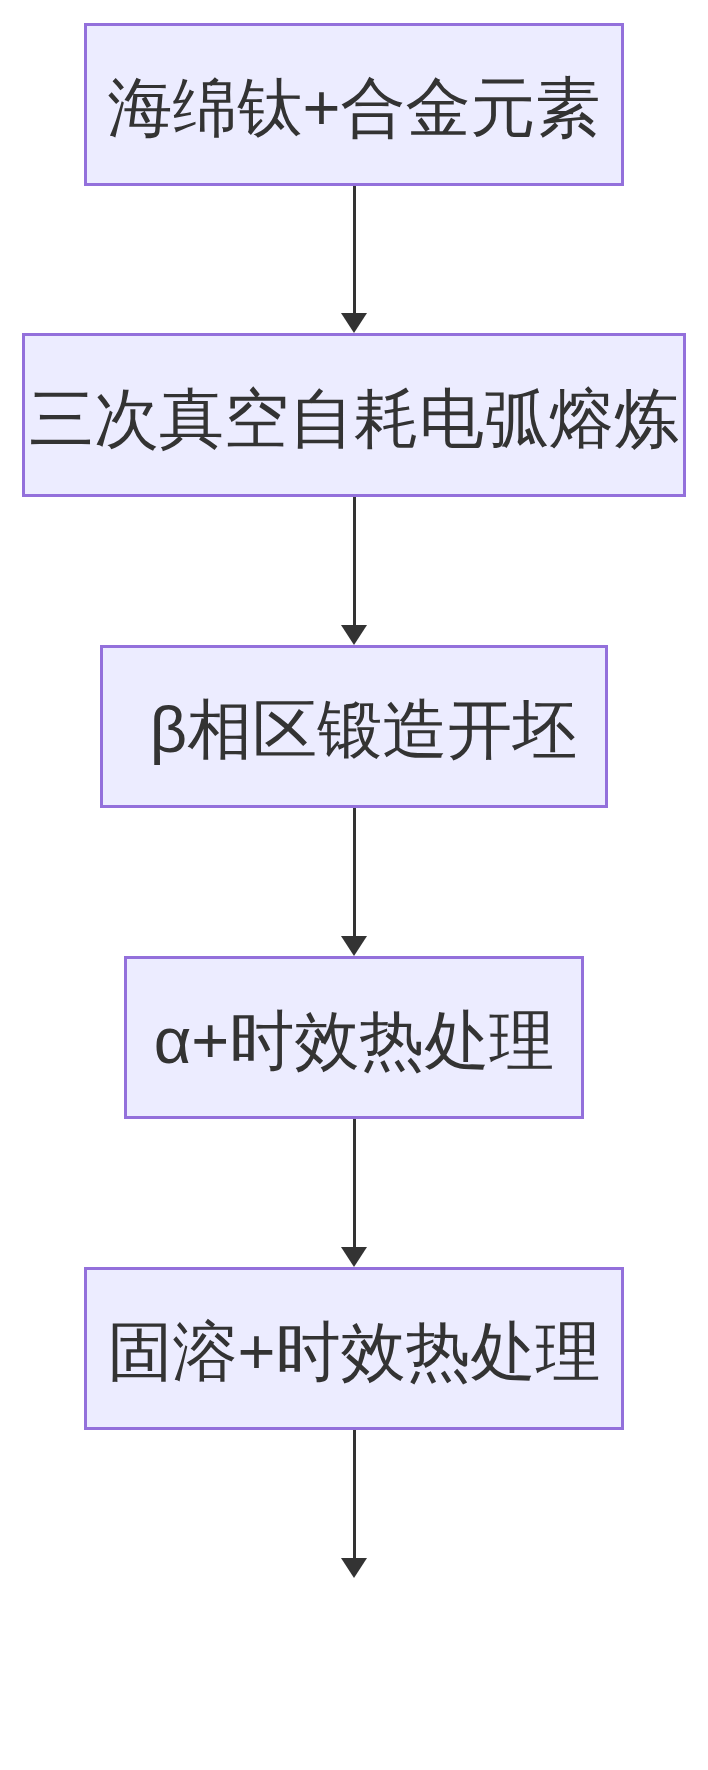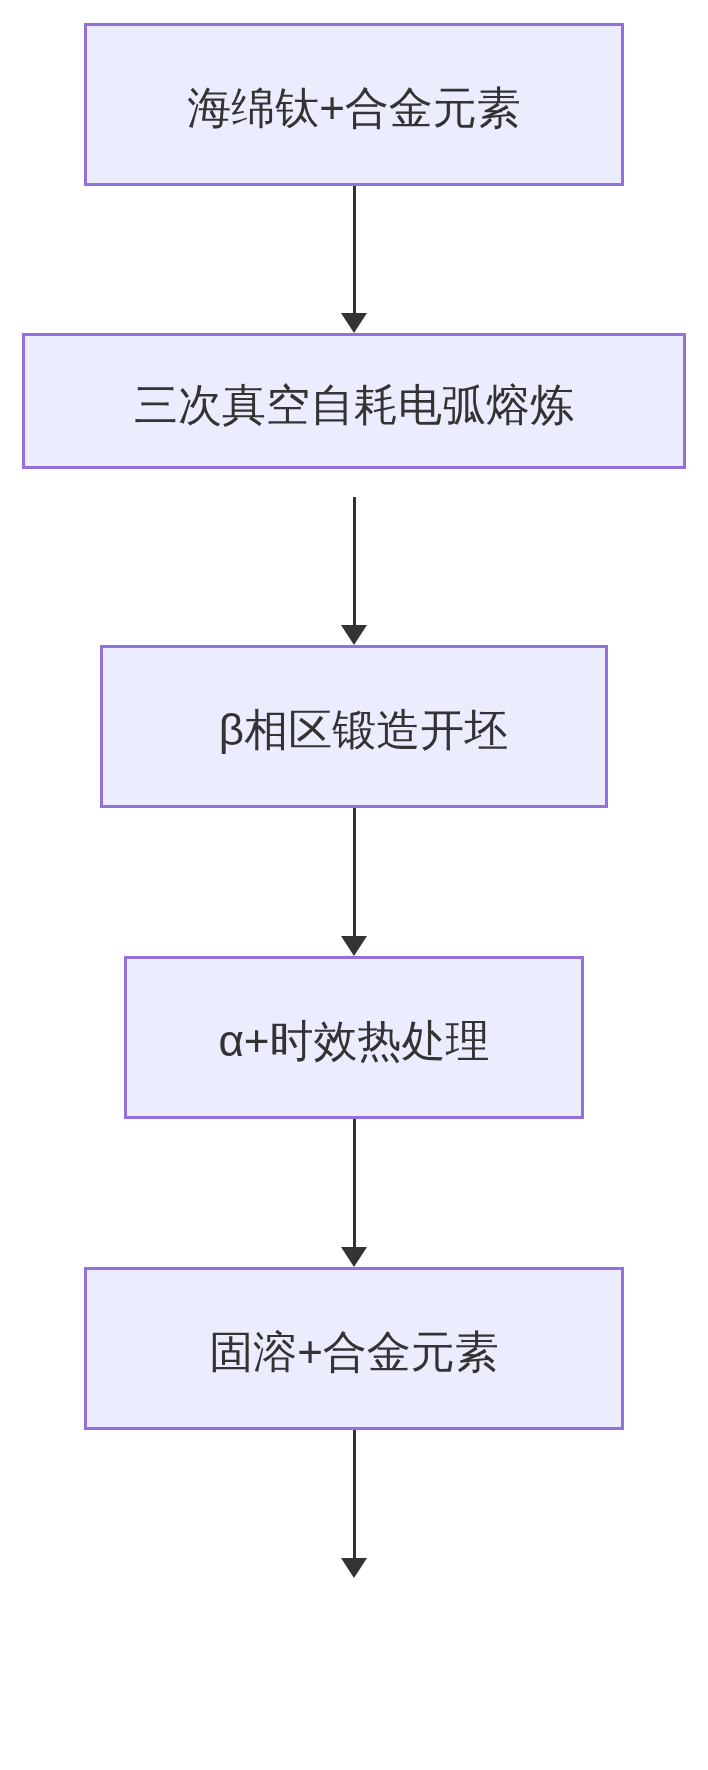--- a/index.html
+++ b/index.html
@@ -26,29 +26,29 @@
     left: 50%;
     transform: translateX(-50%);
     height: 163px;
     background: var(--node-fill);
     border: 3px solid var(--node-border);
     display: flex;
     align-items: center;
     justify-content: center;
   }
   .node-label {
-    font-size: 44px;
+    font-size: 65px;
     line-height: 1.15;
     color: var(--text-color);
     white-space: nowrap;
     margin-top: 8px;
   }
 
   .n1 { top: 23px;   width: 540px; }
-  .n2 { top: 333px;  width: 664px; height: 136px; }
+  .n2 { top: 333px;  width: 664px; height: 164px; }
   .n3 { top: 645px;  width: 508px; padding-left: 19px; }
   .n4 { top: 956px;  width: 460px; }
   .n5 { top: 1267px; width: 540px; }
   .n6 { top: 1578px; width: 600px; }
 
   .arrow {
     position: absolute;
     left: calc(50% - 14px);
     width: 28px;
   }
@@ -112,21 +112,21 @@
   <div class="node n4">
     <span class="node-label">α+时效热处理</span>
   </div>
 
   <div class="arrow a4">
     <div class="arrow-line"></div>
     <div class="arrow-head"></div>
   </div>
 
   <div class="node n5">
-    <span class="node-label">固溶+合金元素</span>
+    <span class="node-label">固溶+时效热处理</span>
   </div>
 
   <div class="arrow a5">
     <div class="arrow-line"></div>
     <div class="arrow-head"></div>
   </div>
 
 
 </div>
 

